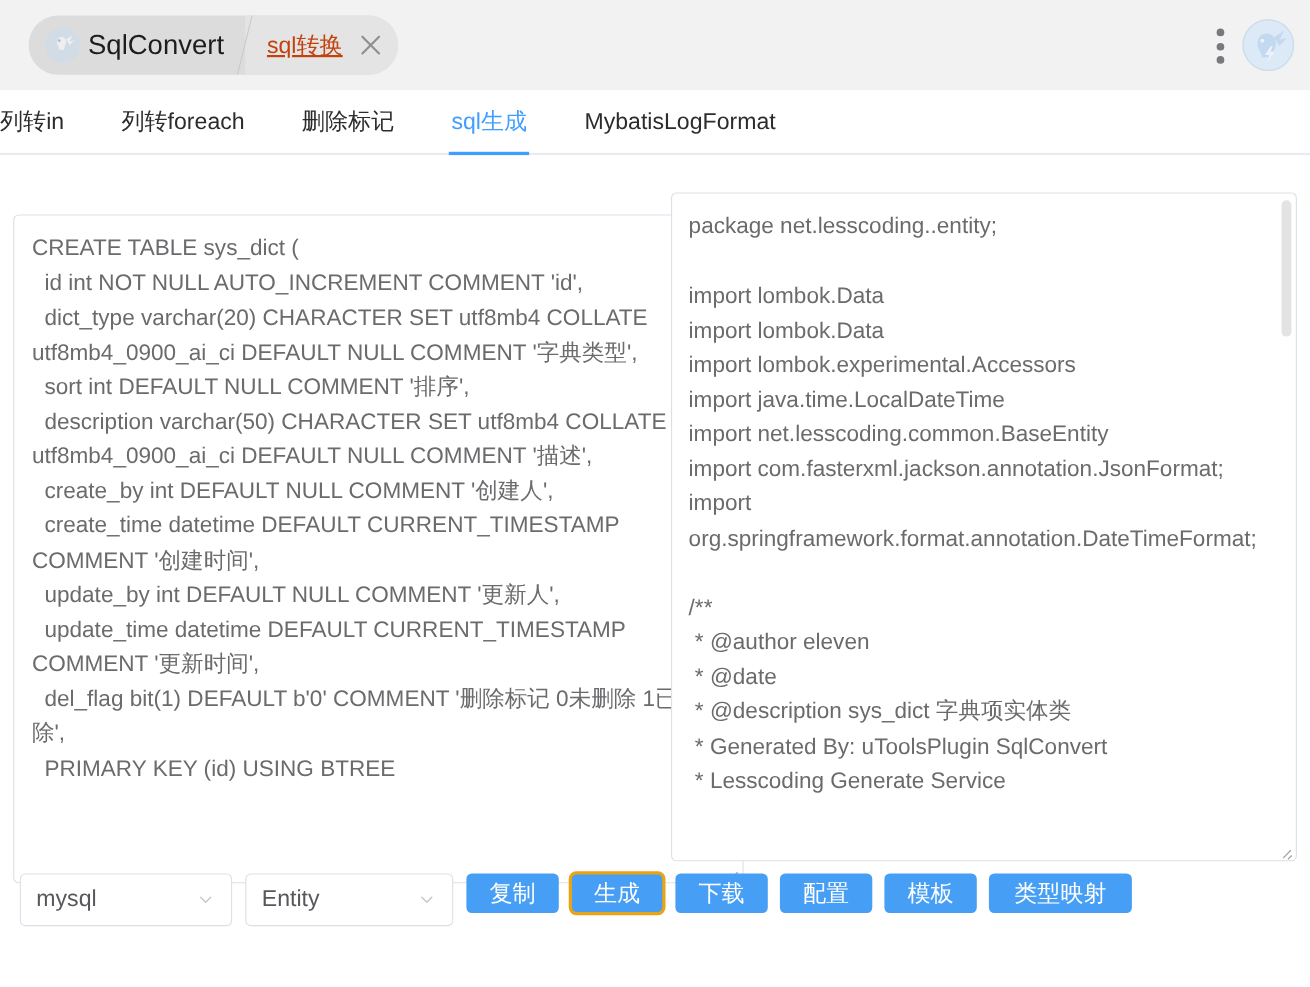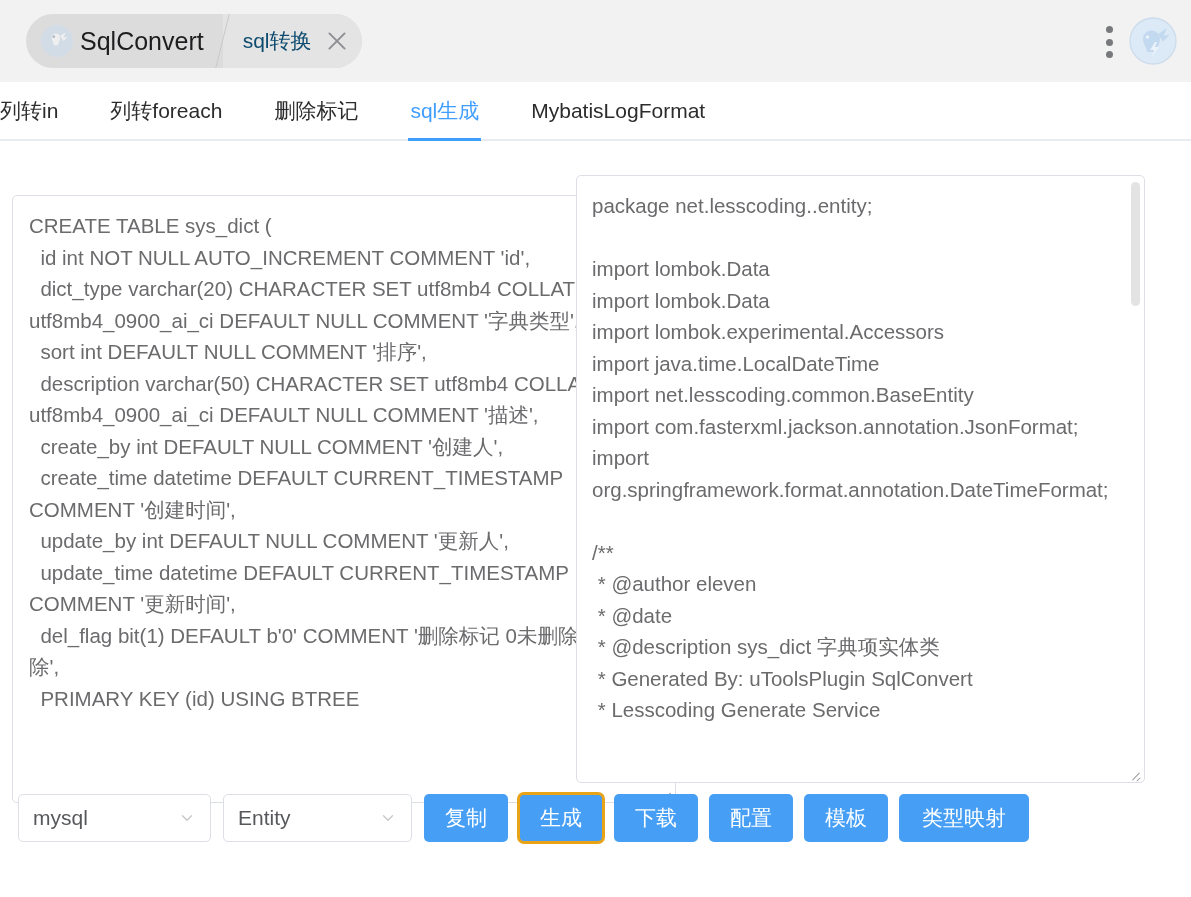--- a/index.html
+++ b/index.html
@@ -53,22 +53,23 @@
   }
   .pill-sub {
     background: #e4e4e4;
     height: 54px;
     display: flex;
     align-items: center;
     padding: 0 12px 0 20px;
   }
   .pill-subtext {
     font-size: 21px;
-    color: #0c4a6e;
+    color: #c2410c;
     white-space: nowrap;
+    text-decoration: underline;
   }
   .pill-close {
     margin-left: 12px;
     width: 26px; height: 26px;
     display: block;
     cursor: pointer;
   }
 
   .menu-dots {
     position: absolute;
@@ -134,21 +135,21 @@
     position: absolute;
     top: 175px;
     height: 608px;
     background: #ffffff;
     border: 1px solid #dcdfe6;
     border-radius: 5px;
     box-sizing: border-box;
     overflow: hidden;
   }
   .pane-left  { left: 12px;  width: 664px; margin-top: 20px; }
-  .pane-right { left: 576px; width: 569px; }
+  .pane-right { left: 610px; width: 569px; }
 
   .code {
     position: absolute;
     left: 0; top: 0;
     width: 100%;
     padding: 14px 22px 14px 16px;
     box-sizing: border-box;
     font-family: "Liberation Sans", sans-serif;
     font-size: 20.5px;
     line-height: 31.5px;
@@ -212,21 +213,21 @@
   .select-db    { width: 193px; }
   .select-type  { width: 189px; }
   .select-value {
     font-size: 21px;
     color: #57585c;
     flex: 1;
   }
   .caret { width: 18px; height: 18px; flex: none; opacity: .55; }
 
   .btn {
-    height: 48px;
+    height: 36px;
     min-width: 84px;
     box-sizing: border-box;
     border: none;
     border-radius: 5px;
     background: #469ff5;
     color: #ffffff;
     font-family: "Liberation Sans", sans-serif;
     font-size: 21px;
     margin-right: 11px;
     padding: 0 18px;

